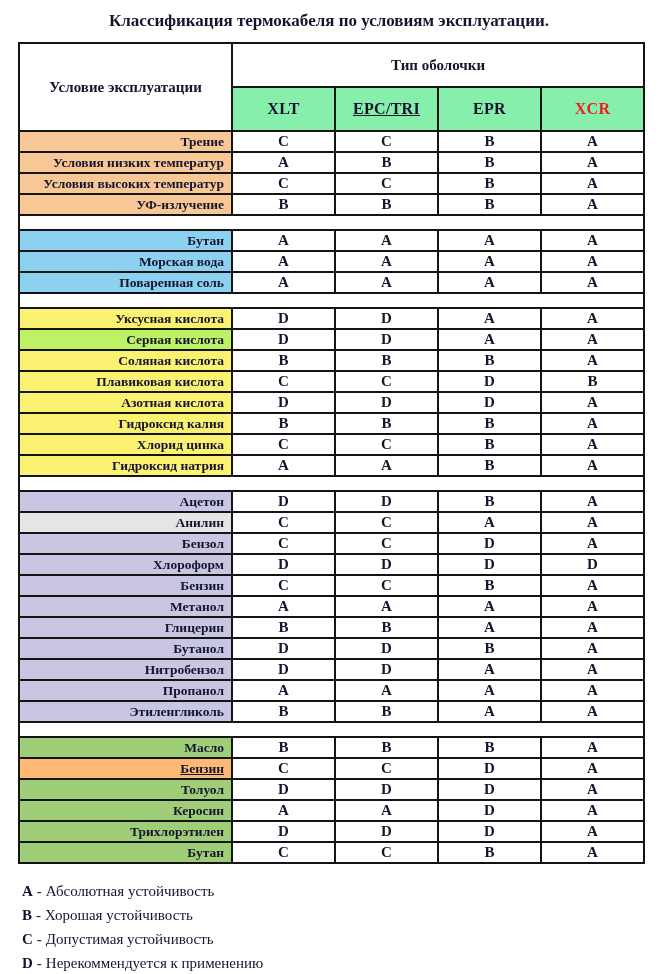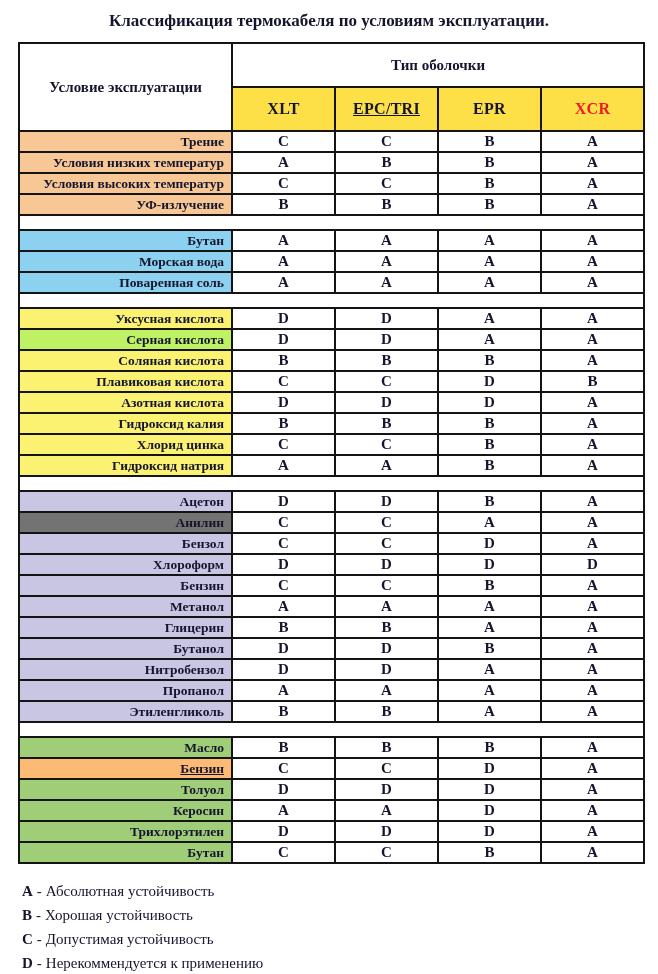--- a/index.html
+++ b/index.html
@@ -17,21 +17,21 @@
     table-layout:fixed;
   }
   table.main th, table.main td{
     border:2px solid #141414;padding:0;overflow:hidden;white-space:nowrap;
   }
   col.c-label{width:213px;}
   col.c-grade{width:103px;}
   thead th{background:#ffffff;font-size:15px;font-weight:bold;color:#15152e;}
   th.span-header{height:42px;}
   th.corner-header{font-size:15px;}
-  tr.subhead th{background:#fde047;height:42px;font-size:16px;letter-spacing:0.3px;margin-left:28px;}
+  tr.subhead th{background:#86efac;height:42px;font-size:16px;letter-spacing:0.3px;margin-left:28px;}
   tbody th.rowlabel{
     text-align:right;padding-right:7px;font-size:13.5px;font-weight:bold;
     height:19px;color:#15152e;
   }
   tbody td.grade{
     text-align:center;font-size:15px;font-weight:bold;background:#ffffff;color:#15152e;
   }
   tr.spacer td{height:13px;background:#ffffff;border-left:2px solid #141414;border-right:2px solid #141414;}
   .legend{margin:18px 0 0 22px;font-size:15px;color:#15152e;}
   .legend-row{margin-bottom:5px;line-height:19px;}
@@ -181,21 +181,21 @@
         <td colspan="5"></td>
       </tr>
       <tr>
         <th class="rowlabel" style="background: rgb(201, 198, 228);">Ацетон</th>
         <td class="grade">D</td>
         <td class="grade">D</td>
         <td class="grade">B</td>
         <td class="grade">A</td>
       </tr>
       <tr>
-        <th class="rowlabel" style="background: #737373; padding-left: 8px;">Анилин</th>
+        <th class="rowlabel" style="background: #e5e5e5; padding-left: 8px;">Анилин</th>
         <td class="grade">C</td>
         <td class="grade">C</td>
         <td class="grade">A</td>
         <td class="grade">A</td>
       </tr>
       <tr>
         <th class="rowlabel" style="background: rgb(201, 198, 228);">Бензол</th>
         <td class="grade">C</td>
         <td class="grade">C</td>
         <td class="grade">D</td>

